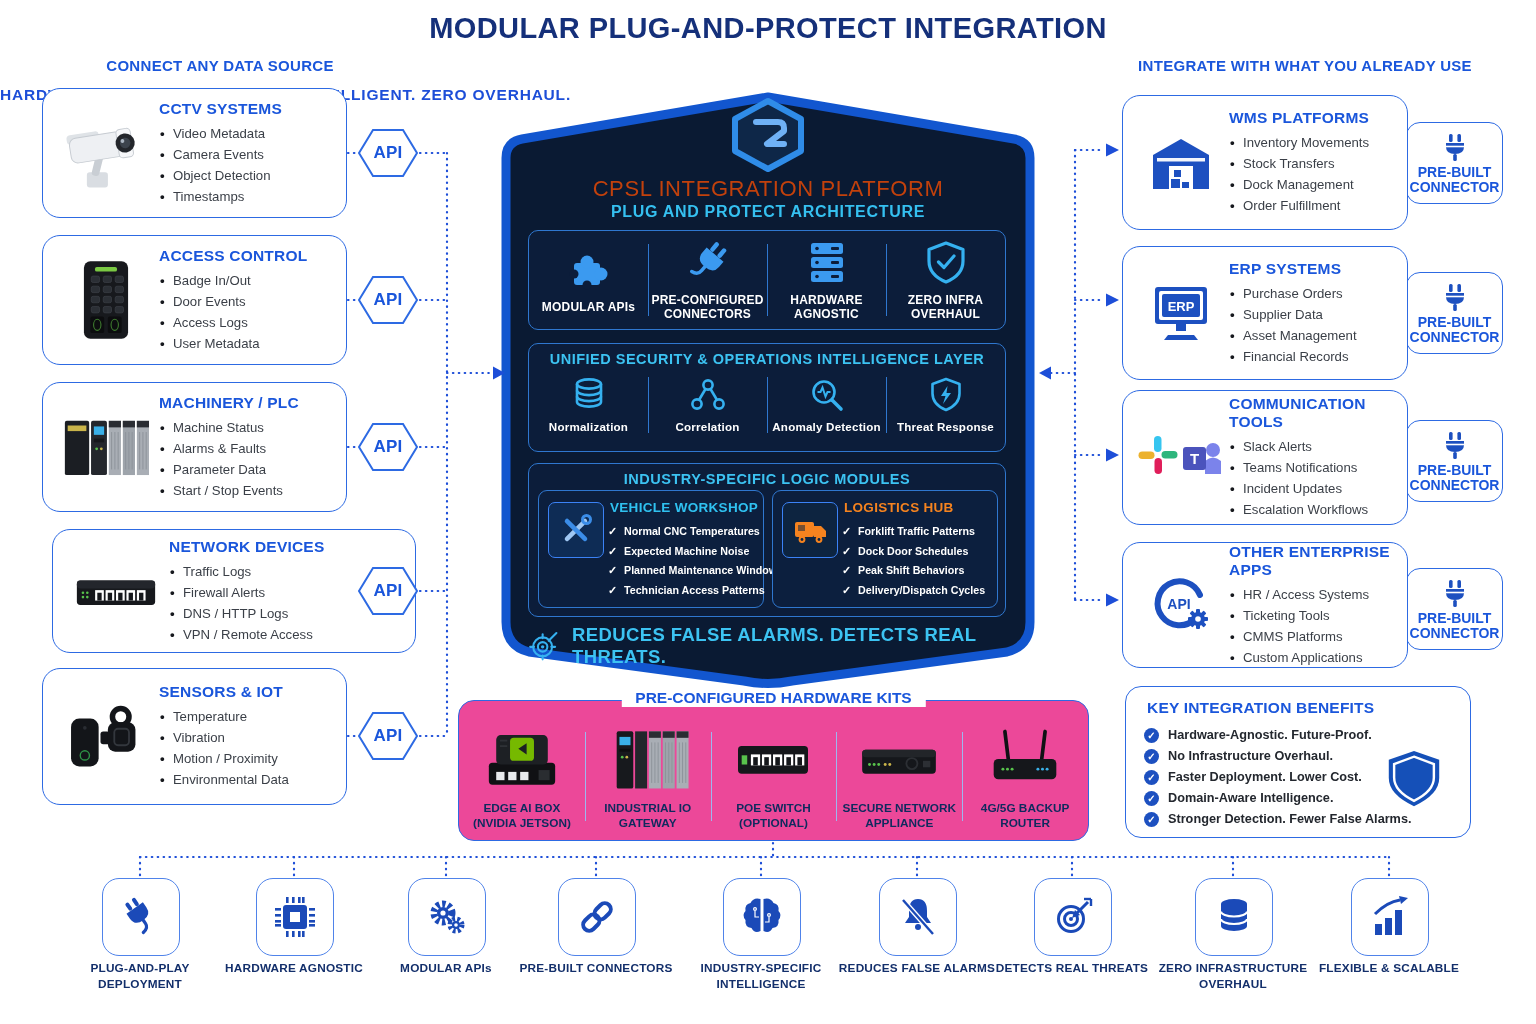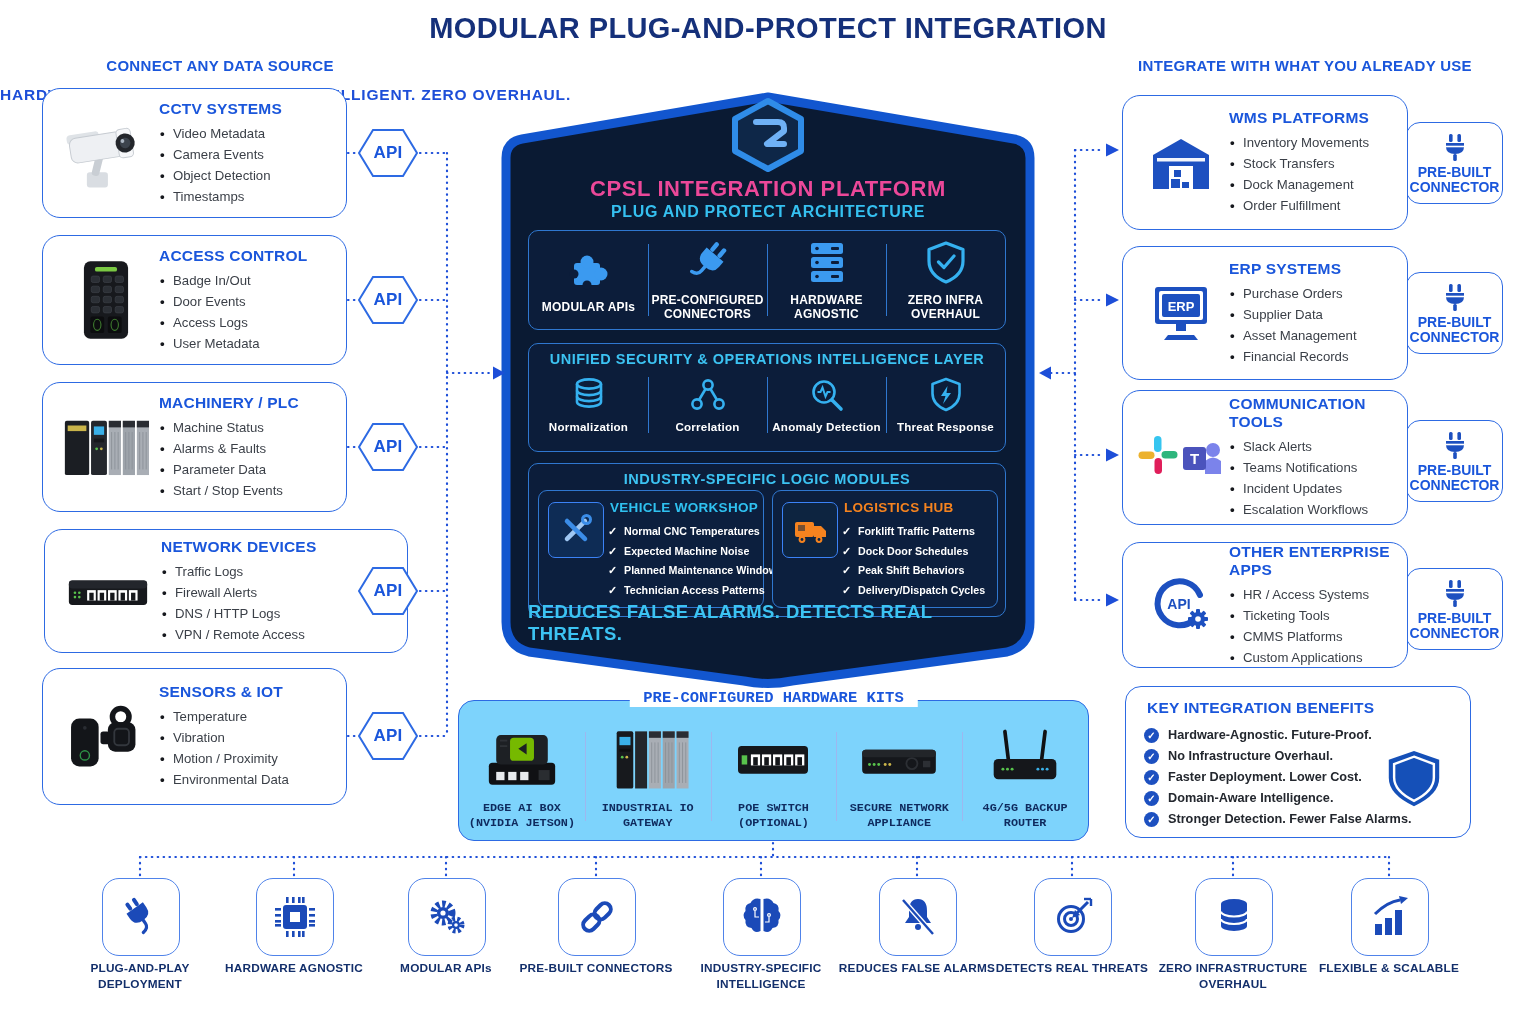--- a/index.html
+++ b/index.html
@@ -16,21 +16,21 @@
   .card .txt{flex:1;min-width:0;}
   .card h3{margin:0 0 5px;color:#1a56db;font-size:15.5px;letter-spacing:.2px;}
   .card ul{margin:0;padding:0;list-style:none;}
   .card li{font-size:13.2px;color:#3a3f47;line-height:21px;padding-left:14px;position:relative;font-weight:500;}
   .card li::before{content:"•";position:absolute;left:1px;color:#16181d;font-weight:bold;}
   .rcard .img{flex:0 0 96px;}
   
   .hex{position:absolute;width:62px;height:56px;z-index:2;}
   .hex .lbl{position:absolute;inset:0;display:flex;align-items:center;justify-content:center;color:#1a56db;font-weight:800;font-size:17px;letter-spacing:.3px;}
   
-  .ptitle{position:absolute;left:520px;width:496px;text-align:center;color:#ec4899;font-weight:700;font-size:22px;letter-spacing:.6px;z-index:3;}
+  .ptitle{position:absolute;left:520px;width:496px;text-align:center;color:#c2410c;font-weight:400;font-size:22px;letter-spacing:.6px;z-index:3;}
   .psub{position:absolute;left:520px;width:496px;text-align:center;color:#35c0f0;font-weight:800;font-size:16px;letter-spacing:.7px;z-index:3;}
   .band{position:absolute;border:1.6px solid #2f77cf;border-radius:10px;background:#0c1d3a;z-index:3;box-sizing:border-box;}
   .cells{display:flex;width:100%;height:100%;}
   .cell{flex:1;display:flex;flex-direction:column;align-items:center;justify-content:center;gap:7px;position:relative;padding:4px 2px;box-sizing:border-box;}
   .cell+.cell::before{content:"";position:absolute;left:0;top:13%;bottom:13%;width:1px;background:#2f77cf;}
   .cell .lab{color:#fff;font-weight:800;font-size:12px;text-align:center;line-height:14px;letter-spacing:.2px;}
   .cell .lab.sm{font-size:11.6px;}
   .bandhead{color:#3cc3f2;font-weight:800;font-size:14.5px;text-align:center;letter-spacing:.5px;padding-top:7px;}
   .module{position:absolute;border:1.3px solid #2f77cf;border-radius:9px;background:#0c1f3e;z-index:3;box-sizing:border-box;}
   .module .tile{position:absolute;left:9px;top:11px;width:54px;height:54px;border:1.4px solid #3b82f6;border-radius:7px;display:flex;align-items:center;justify-content:center;background:#0e2c55;}
@@ -39,21 +39,21 @@
   .module h4.cyan{color:#2fc1f0;}
   .module h4.orange{color:#f5831f;}
   .module ul{position:absolute;left:69px;top:31px;margin:0;padding:0;list-style:none;}
   .module li{color:#fff;font-weight:700;font-size:10.7px;line-height:19.5px;padding-left:16px;position:relative;white-space:nowrap;}
   .module li::before{content:"✓";position:absolute;left:0;top:0;color:#fff;font-size:11px;}
   .tagline{position:absolute;left:528px;width:478px;display:flex;align-items:center;justify-content:center;gap:13px;color:#3cc3f2;font-weight:800;font-size:18.5px;letter-spacing:.4px;z-index:3;}
   
   .tab{position:absolute;width:97px;background:#fff;border:1.7px solid #2d6ae3;border-radius:14px;z-index:1;display:flex;flex-direction:column;align-items:center;justify-content:center;gap:3px;padding:6px;box-sizing:border-box;}
   .tab .lbl{color:#1a56db;font-weight:800;font-size:14px;text-align:center;line-height:15px;}
   
-  .hwbox{position:absolute;border:1.7px solid #2d6ae3;border-radius:16px;background:#7dd3fc;z-index:2;box-sizing:border-box;font-family:Liberation Mono, monospace;}
+  .hwbox{position:absolute;border:1.7px solid #2d6ae3;border-radius:16px;background:#ec4899;z-index:2;box-sizing:border-box;}
   .hwhead{position:absolute;top:-12px;left:50%;transform:translateX(-50%);background:#fff;padding:0 14px;color:#1a56db;font-weight:800;font-size:15.5px;white-space:nowrap;}
   .hwcells{display:flex;width:100%;height:100%;}
   .hwcell{flex:1;position:relative;display:flex;flex-direction:column;align-items:center;justify-content:flex-end;padding:8px 3px 10px;box-sizing:border-box;}
   .hwcell+.hwcell::before{content:"";position:absolute;left:0;top:22%;bottom:14%;width:1px;background:#9db7ef;}
   .hwlab{color:#0f2a5e;font-weight:800;font-size:11.8px;text-align:center;line-height:14.5px;margin-top:7px;}
   
   .benefits{position:absolute;border:1.7px solid #2d6ae3;border-radius:16px;background:#fff;z-index:2;box-sizing:border-box;padding:12px 18px;}
   .benefits h3{margin:0 3px 8px;color:#1a56db;font-size:15.5px;letter-spacing:.2px;}
   .bene-row{display:flex;align-items:center;gap:9px;font-size:12.7px;color:#23272e;font-weight:600;line-height:21px;}
   .bene-chk{flex:0 0 15px;width:15px;height:15px;border-radius:50%;background:#1d50c0;color:#fff;font-size:10px;display:flex;align-items:center;justify-content:center;font-weight:bold;}
@@ -217,21 +217,21 @@
       <h3>MACHINERY / PLC</h3>
       <ul>
         <li>Machine Status</li>
         <li>Alarms &amp; Faults</li>
         <li>Parameter Data</li>
         <li>Start / Stop Events</li>
       </ul>
     </div>
   </div>
 
-  <div class="card" style="left:44px;top:529px;width:364px;height:124px;">
+  <div class="card" style="left:52px;top:529px;width:364px;height:124px;">
     <div class="img">
       <svg width="96" height="80" viewBox="0 0 100 92">
         <rect x="5" y="34" width="90" height="28" rx="4" fill="#16181c"></rect>
         <rect x="5" y="34" width="90" height="9" rx="4" fill="#23262c"></rect>
         <g fill="#58c24c">
             <circle cx="12" cy="48" r="1.5"></circle>
             <circle cx="17" cy="48" r="1.5"></circle>
             <circle cx="12" cy="53" r="1.5"></circle>
             <circle cx="17" cy="53" r="1.5"></circle>
           </g>
@@ -451,21 +451,21 @@
     </div>
     <h4 class="orange">LOGISTICS HUB</h4>
     <ul>
       <li>Forklift Traffic Patterns</li>
       <li>Dock Door Schedules</li>
       <li>Peak Shift Behaviors</li>
       <li>Delivery/Dispatch Cycles</li>
     </ul>
   </div>
 
-  <div class="tagline" style="top:596px;height:40px;flex-direction:column;">
+  <div class="tagline" style="top:626px;height:40px;">
     <svg width="36" height="36" viewBox="0 0 36 36">
       <g fill="none" stroke="#35b1f0" stroke-width="2.4" stroke-linecap="round">
         <circle cx="17" cy="19" r="11"></circle>
           <circle cx="17" cy="19" r="5.5"></circle>
         <line x1="17" y1="4.5" x2="17" y2="9"></line>
           <line x1="17" y1="29" x2="17" y2="33.5"></line>
         <line x1="2.5" y1="19" x2="7" y2="19"></line>
           <line x1="27" y1="19" x2="31.5" y2="19"></line>
         <line x1="24" y1="12" x2="33" y2="3"></line>
       </g>

